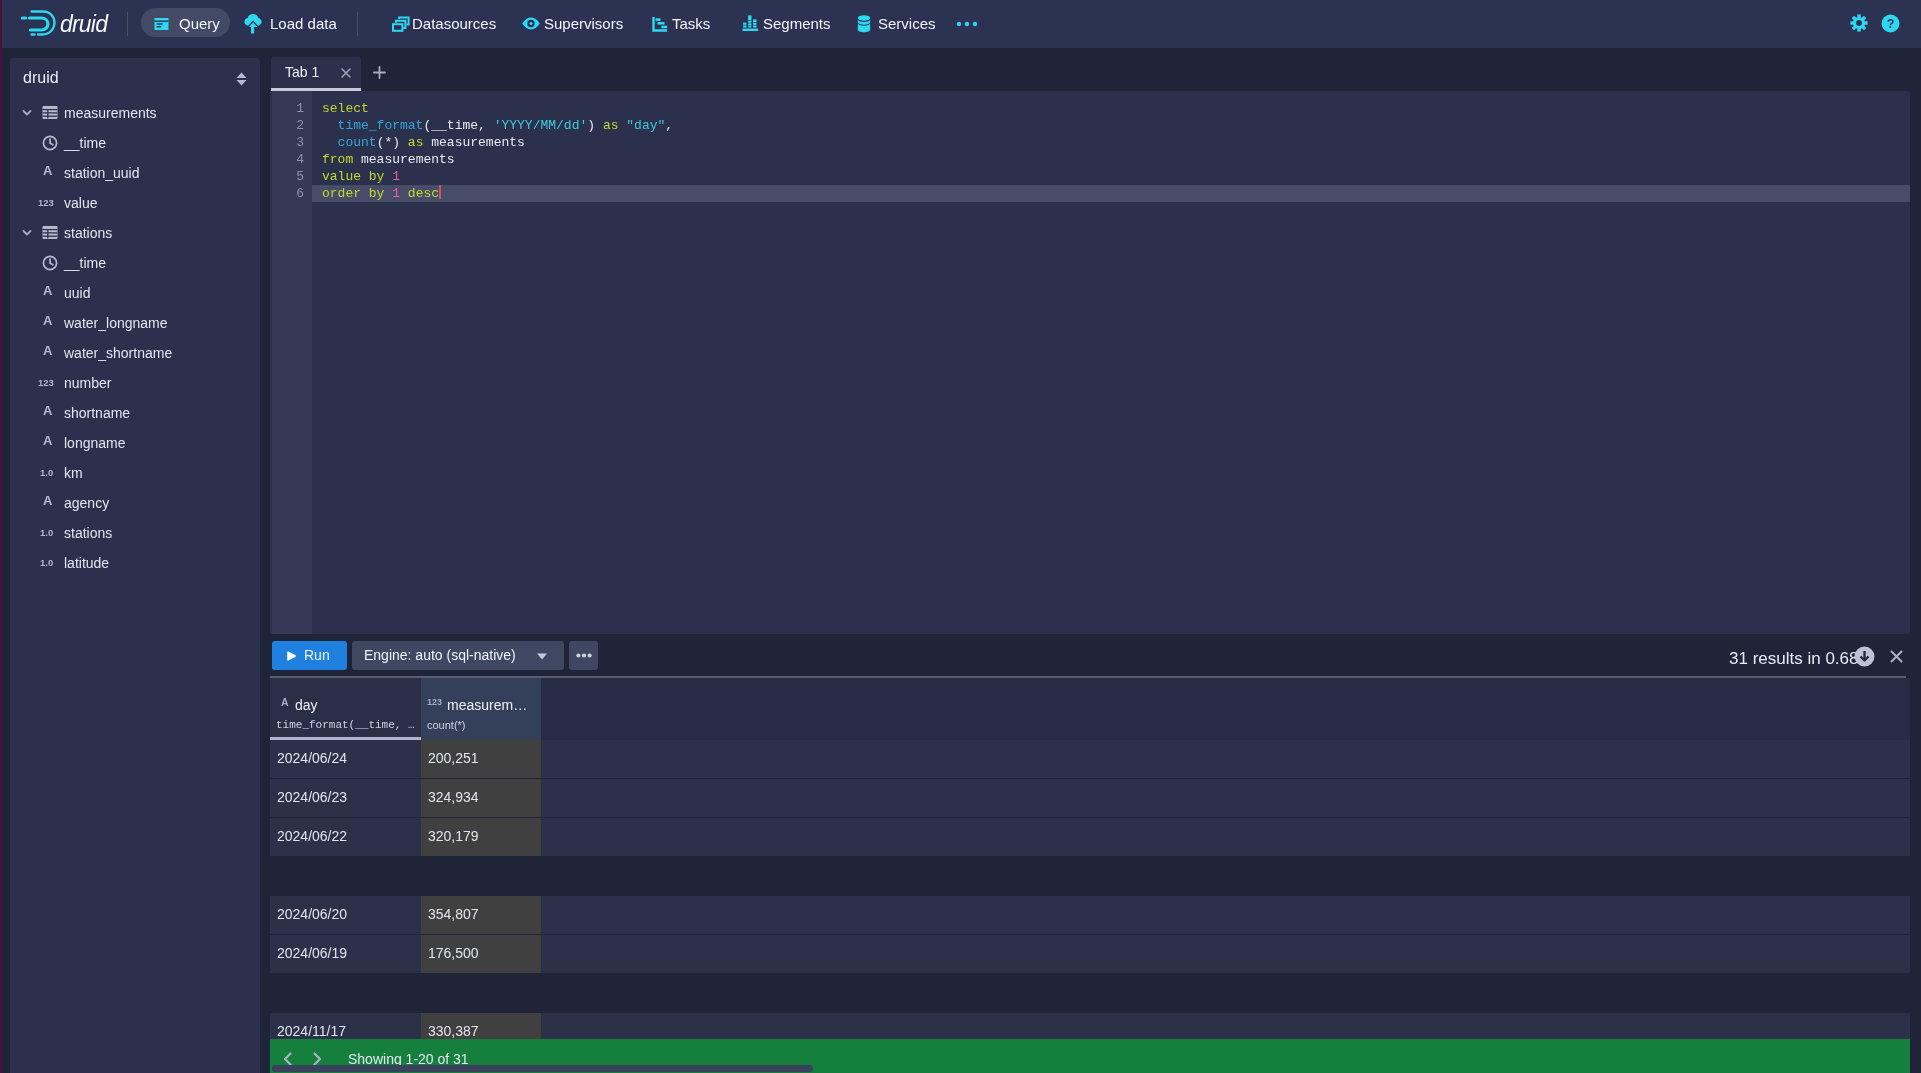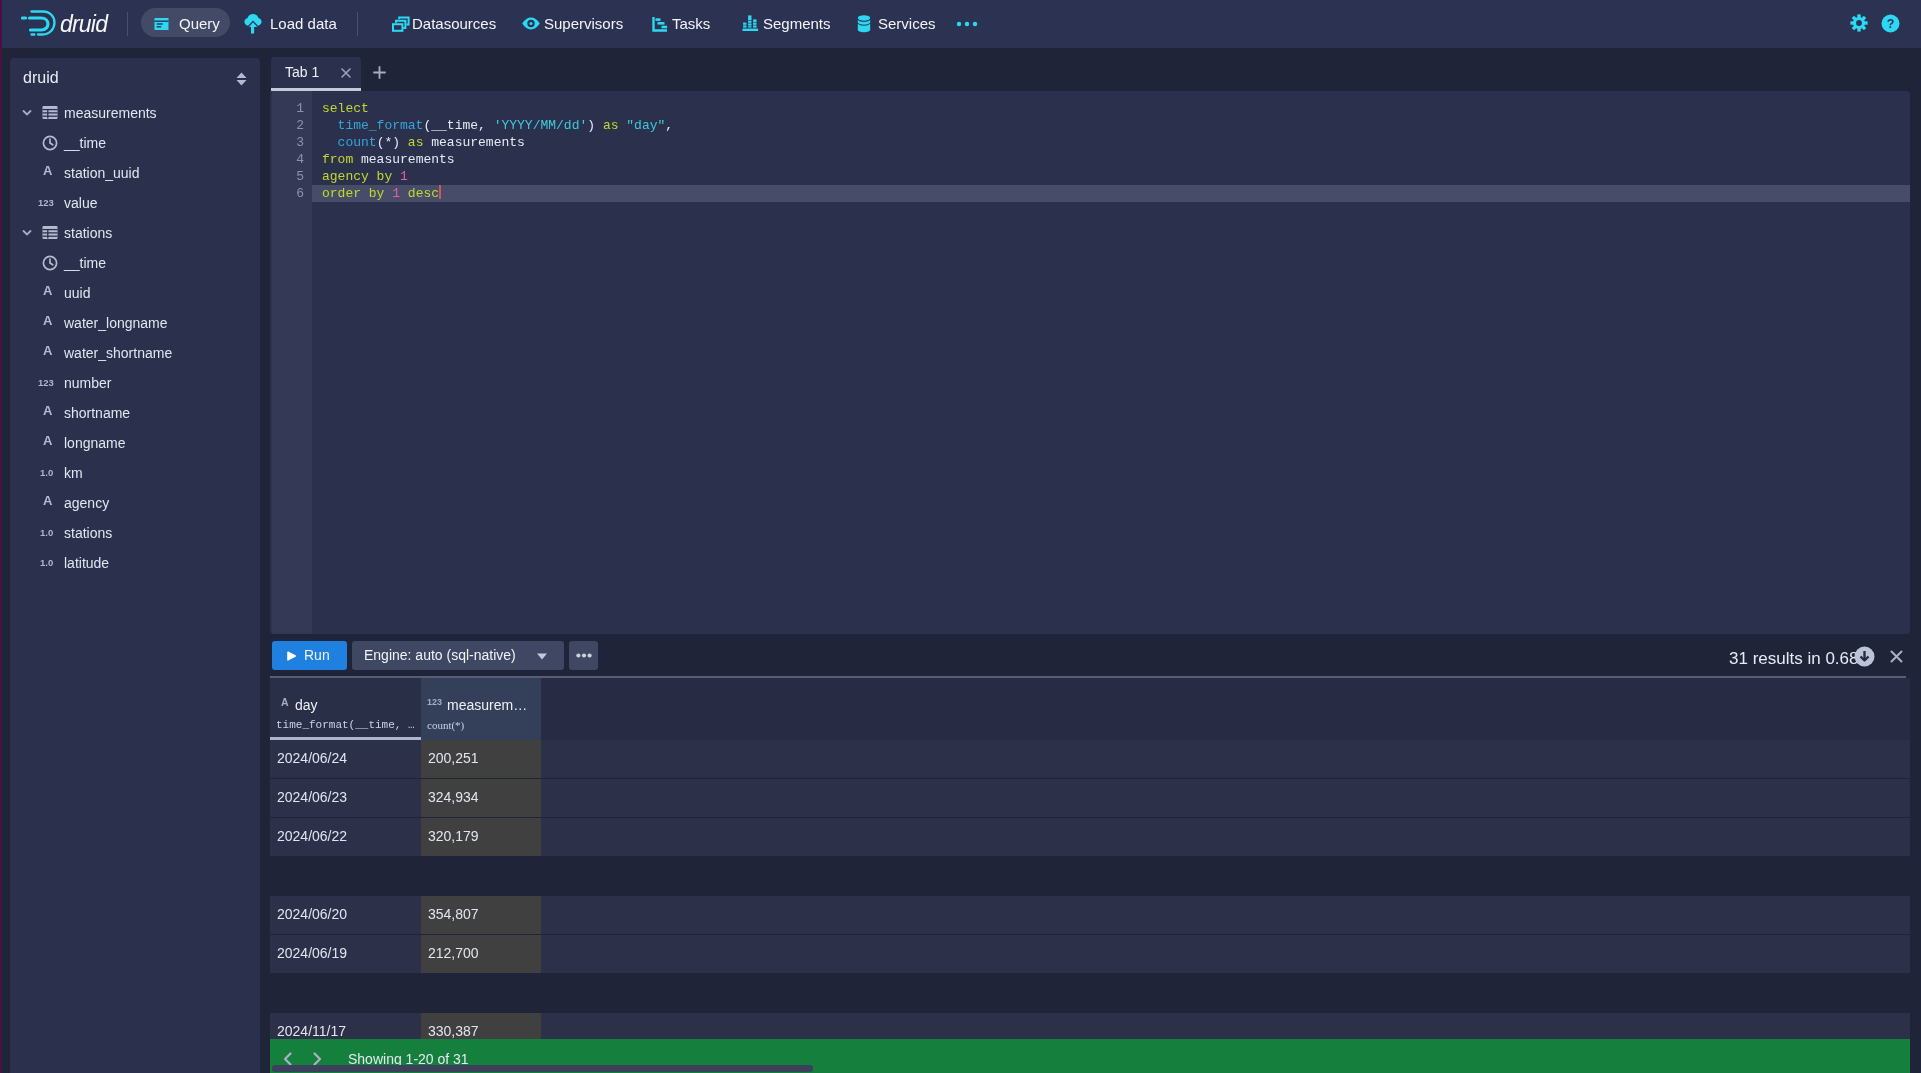--- a/index.html
+++ b/index.html
@@ -264,21 +264,21 @@
 <div class="lnum" style="top:43px;line-height:17px">3</div>
 <div class="lnum" style="top:60px;line-height:17px">4</div>
 <div class="lnum" style="top:77px;line-height:17px">5</div>
 <div class="lnum" style="top:94px;line-height:17px">6</div>
     </div>
     <div id="curline"></div>
     <div id="code"><span class="kw">select</span>
   <span class="fn">time_format</span>(__time, <span class="str">'YYYY/MM/dd'</span>) <span class="kw">as</span> <span class="str">"day"</span>,
   <span class="fn">count</span>(*) <span class="kw">as</span> measurements
 <span class="kw">from</span> measurements
-<span class="kw">agency by</span> <span class="num">1</span>
+<span class="kw">value by</span> <span class="num">1</span>
 <span class="kw">order by</span> <span class="num">1</span> <span class="kw">desc</span><span id="cursor"></span></div>
   </div>
 <div id="runbtn" class="btn">
   <svg class="abs" style="left:15px;top:9.5px" width="9" height="10" viewBox="0 0 9 10">
       <path d="M1 1.2L8.2 5L1 8.8z" fill="#fff" stroke="#fff" stroke-width="1.6" stroke-linejoin="round"></path>
     </svg>
   <div class="abs" style="left:32px;top:6px">Run</div>
 </div>
 <div id="enginebtn" class="btn">
   <div class="abs" style="left:12px;top:6px">Engine: auto (sql-native)</div>
@@ -309,21 +309,21 @@
 <div class="row hdr1" style="top:0;height:62px">
   <div class="c1" style="background:#2a2f48">
         <div class="abs" style="left:11px;top:18px;font-size:10.5px;font-weight:bold;color:#a6adc2">A</div>
     <div class="abs" style="left:25px;top:19px;font-size:14px;color:#eef0f6">day</div>
     <div class="abs" style="left:6px;top:41px;font-family:'Liberation Mono',monospace;font-size:11px;color:#ccd2e2;white-space:nowrap;overflow:hidden;width:145px">time_format(__time, …</div>
     <div class="abs" style="left:0;top:59px;width:151px;height:3px;background:#aeb4c9"></div>
   </div>
   <div class="c2" style="background:#343f5a">
         <div class="abs" style="left:6px;top:19px;font-size:9px;font-weight:bold;color:#a6adc2">123</div>
     <div class="abs" style="left:26px;top:19px;font-size:14px;color:#eef0f6">measurem…</div>
-    <div class="abs" style="left:6px;top:41px;font-family:Liberation Serif, serif;font-size:11px;color:#ccd2e2">count(*)</div>
+    <div class="abs" style="left:6px;top:41px;font-family:Liberation Sans, sans-serif;font-size:11px;color:#ccd2e2">count(*)</div>
   </div>
   <div class="c3" style="background:#272c44"></div>
 </div>
 <div class="row" style="top:62px;height:38px">
   <div class="c1">
         <div class="cellt">2024/06/24</div>
       </div>
   <div class="c2">
         <div class="cellt">200,251</div>
       </div>
@@ -354,21 +354,21 @@
   <div class="c2">
         <div class="cellt">354,807</div>
       </div>
   <div class="c3"></div>
 </div>
 <div class="row" style="top:257px;height:38px">
   <div class="c1">
         <div class="cellt">2024/06/19</div>
       </div>
   <div class="c2">
-        <div class="cellt">212,700</div>
+        <div class="cellt">176,500</div>
       </div>
   <div class="c3"></div>
 </div>
 <div class="row" style="top:335px;height:26px">
   <div class="c1">
         <div class="cellt">2024/11/17</div>
       </div>
   <div class="c2">
         <div class="cellt">330,387</div>
       </div>

